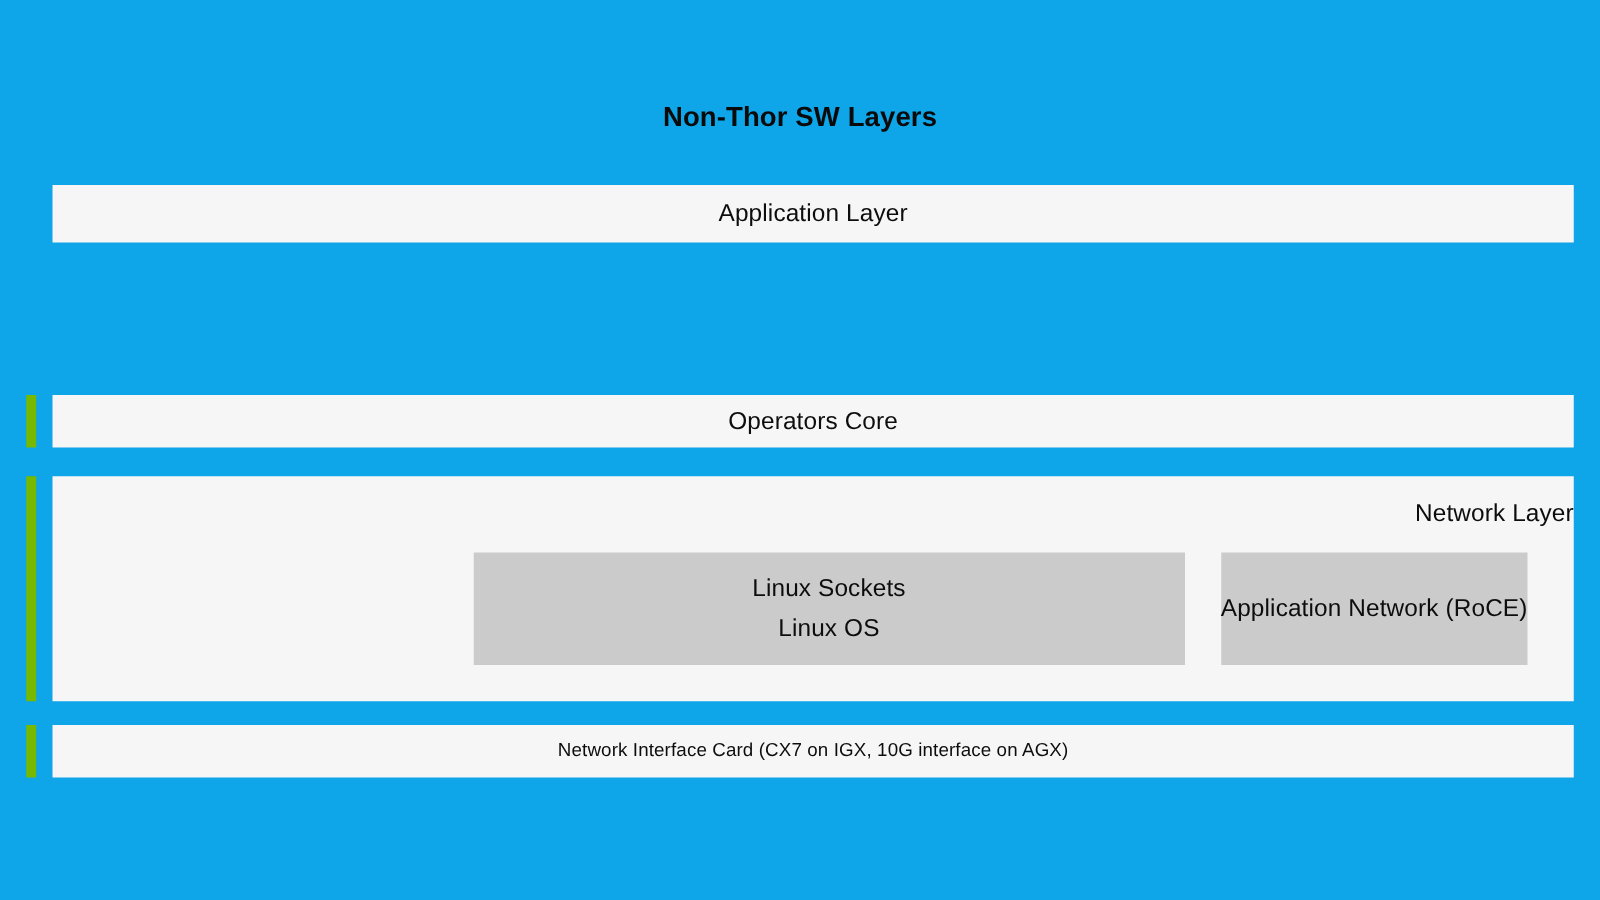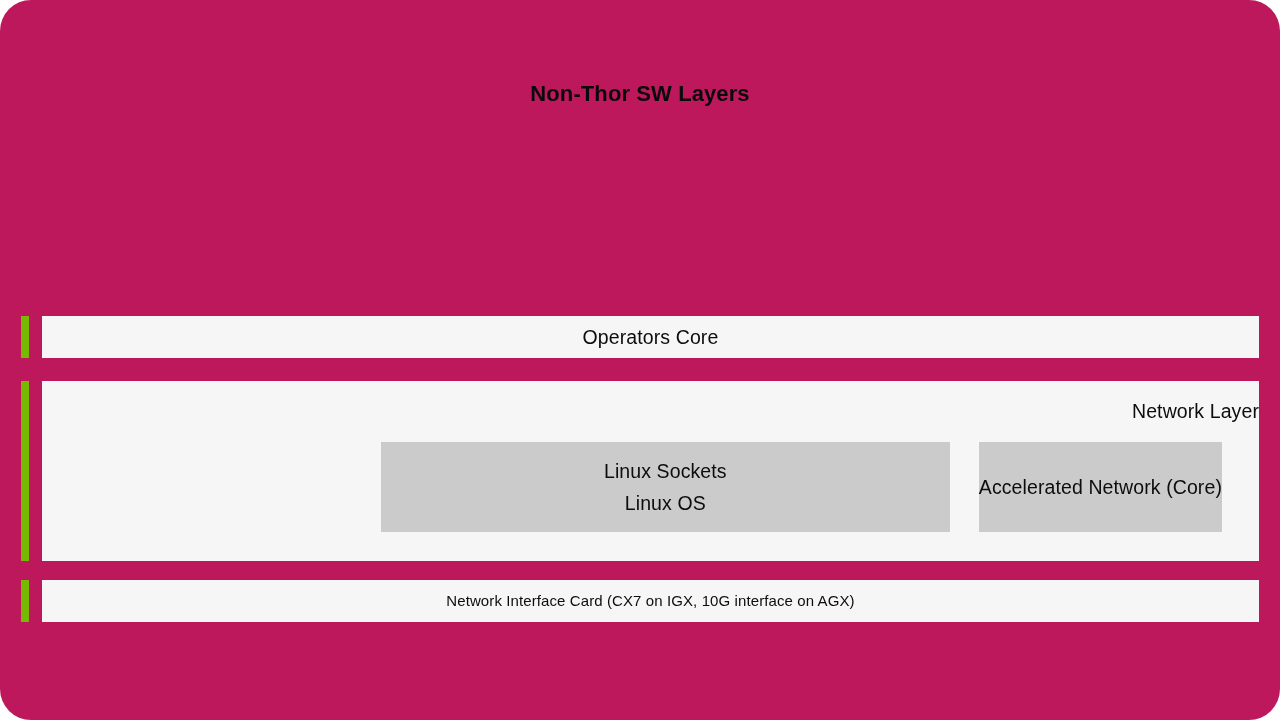--- a/index.html
+++ b/index.html
@@ -12,22 +12,21 @@
     width: 1280px;
     height: 720px;
     font-family: "Liberation Sans", sans-serif;
     color: #0d0d0d;
     overflow: hidden;
   }
   #diagram {
     position: relative;
     width: 1280px;
     height: 720px;
-    background: #be185d;
-    border-radius: 31px;
+    background: #0ea5e9;
   }
 
   
   .diagram-title {
     position: absolute;
     left: 0;
     top: 80px;
     width: 1280px;
     text-align: center;
     font-size: 22px;
@@ -175,20 +174,27 @@
     font-size: 15px;
   }
 </style>
 </head>
 <body>
 
 <div id="diagram">
 
   <div class="diagram-title">Non-Thor SW Layers</div>
 
+  <div class="layer-row" id="application-layer-row">
+    <div class="accent-spacer"></div>
+    <div class="layer-gap"></div>
+    <div class="panel">
+      <span class="panel-label">Application Layer</span>
+    </div>
+  </div>
 
 
   <div class="layer-row" id="hololink-core-row">
     <div class="accent-bar"></div>
     <div class="layer-gap"></div>
     <div class="panel">
       <span class="panel-label">Operators Core</span>
     </div>
   </div>
 
@@ -196,21 +202,21 @@
     <div class="accent-bar"></div>
     <div class="layer-gap"></div>
     <div class="panel">
       <div class="network-heading">Network Layer</div>
       <div class="network-children">
         <div class="sub-box left-sub">
           <span class="sub-label">Linux Sockets</span>
           <span class="sub-label">Linux OS</span>
         </div>
         <div class="sub-box right-sub">
-          <span class="sub-label">Accelerated Network (Core)</span>
+          <span class="sub-label">Application Network (RoCE)</span>
         </div>
       </div>
     </div>
   </div>
 
   <div class="layer-row" id="nic-row">
     <div class="accent-bar"></div>
     <div class="layer-gap"></div>
     <div class="panel">
       <span class="panel-label">Network Interface Card (CX7 on IGX, 10G interface on AGX)</span>

